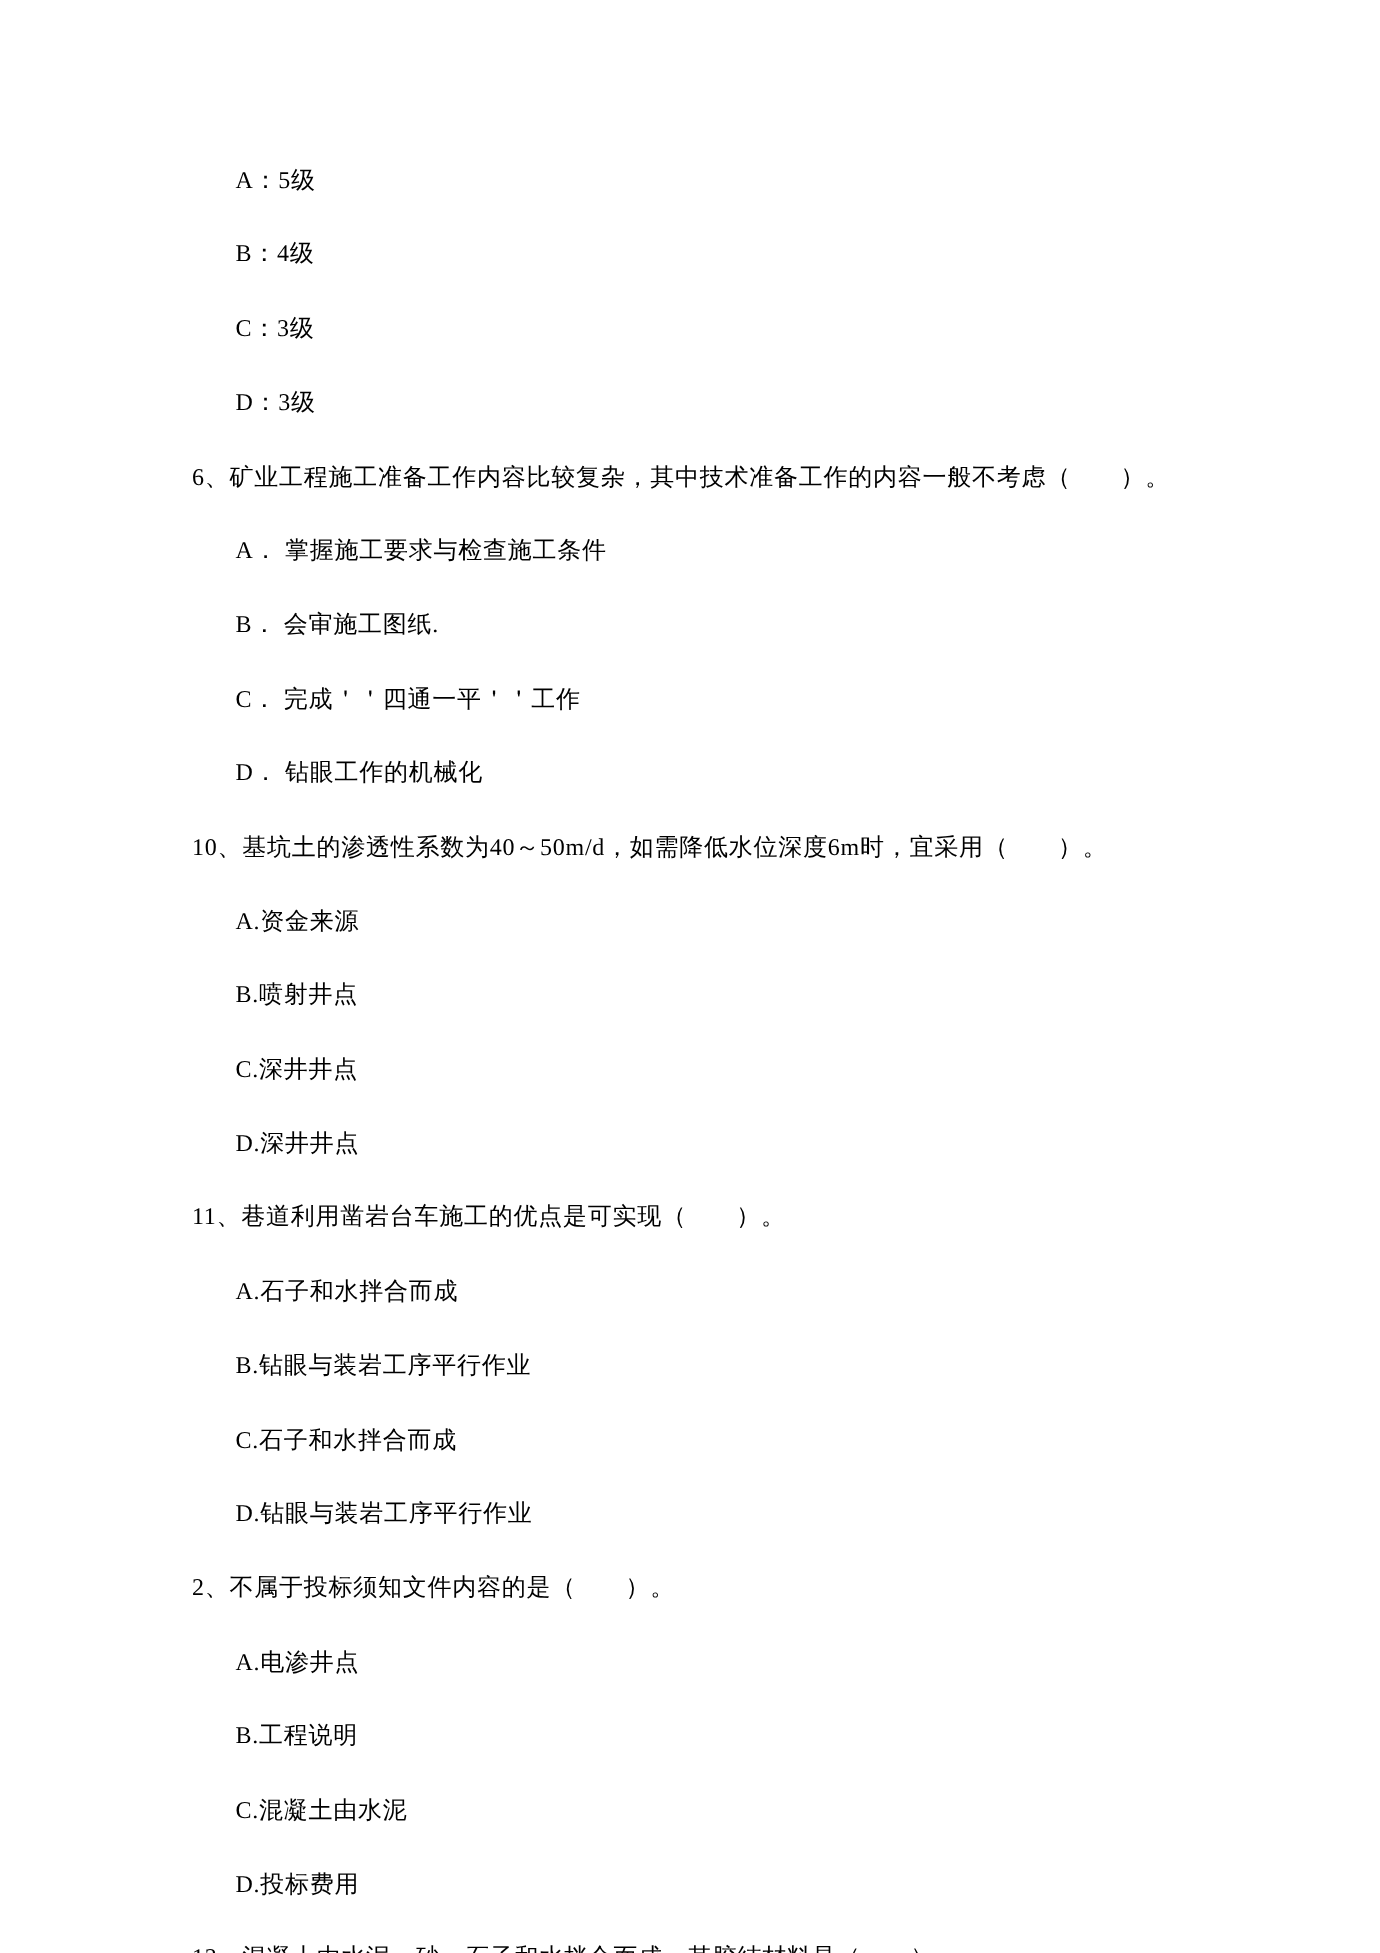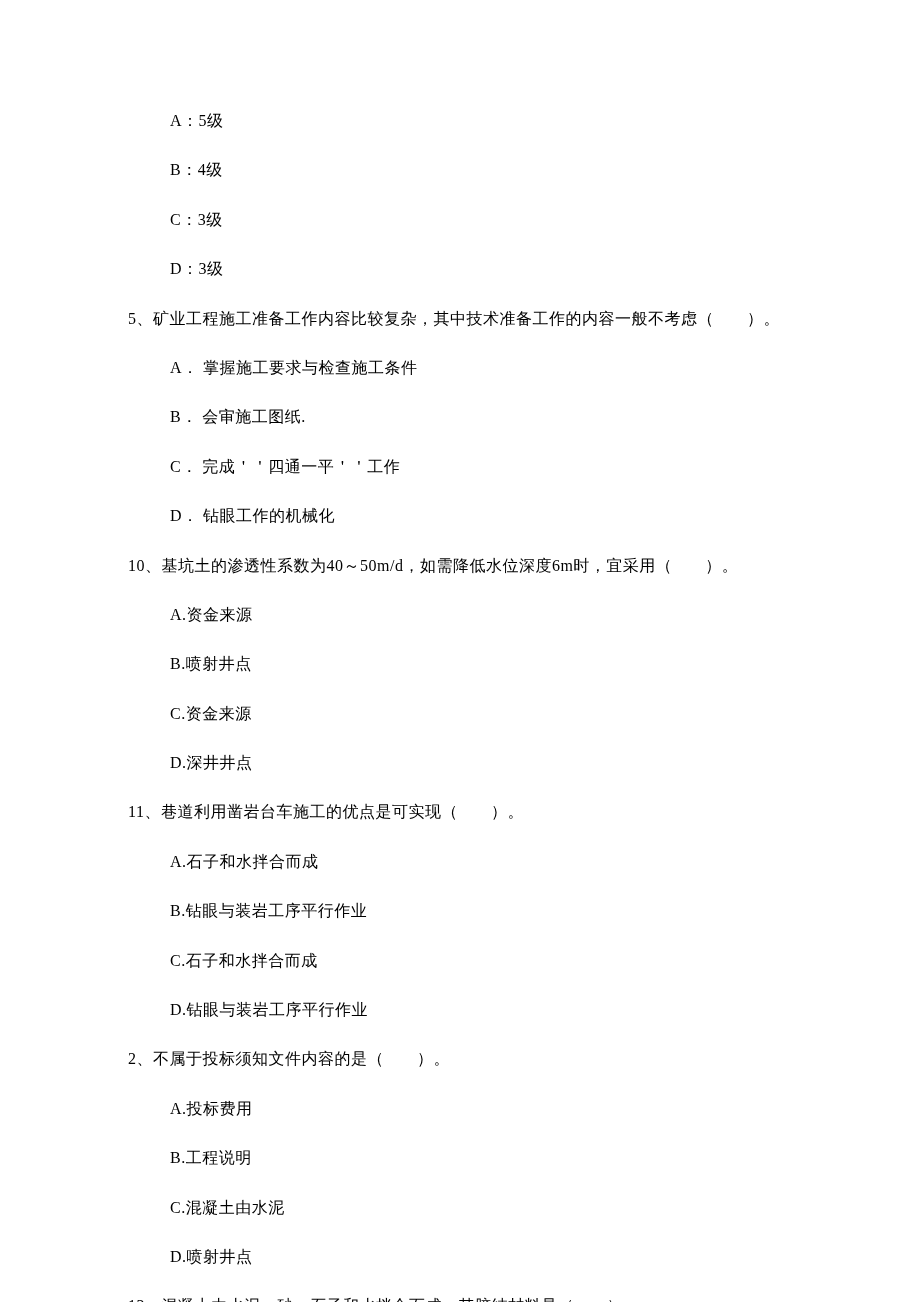--- a/index.html
+++ b/index.html
@@ -13,54 +13,54 @@
     font-size: 16px;
     color: #000000;
     line-height: 1.4;
     padding-top: 110px;
     padding-left: 128px;
     padding-right: 110px;
     padding-bottom: 30px;
     box-sizing: border-box;
   }
   .option {
-    margin-left: 42px;
+    margin-left: 29px;
     margin-bottom: 27px;
     letter-spacing: 0.5px;
   }
   .question {
     margin-bottom: 27px;
     letter-spacing: 0.5px;
   }
 </style>
 </head>
 <body>
 
 <div class="option">A：5级</div>
 <div class="option">B：4级</div>
 <div class="option">C：3级</div>
 <div class="option">D：3级</div>
 
-<div class="question">5、矿业工程施工准备工作内容比较复杂，其中技术准备工作的内容一般不考虑（　　）。</div>
+<div class="question">6、矿业工程施工准备工作内容比较复杂，其中技术准备工作的内容一般不考虑（　　）。</div>
 <div class="option">A． 掌握施工要求与检查施工条件</div>
 <div class="option">B． 会审施工图纸.</div>
 <div class="option">C． 完成＇＇四通一平＇＇工作</div>
 <div class="option">D． 钻眼工作的机械化</div>
 
 <div class="question">10、基坑土的渗透性系数为40～50m/d，如需降低水位深度6m时，宜采用（　　）。</div>
 <div class="option">A.资金来源</div>
 <div class="option">B.喷射井点</div>
-<div class="option">C.资金来源</div>
+<div class="option">C.深井井点</div>
 <div class="option">D.深井井点</div>
 
 <div class="question">11、巷道利用凿岩台车施工的优点是可实现（　　）。</div>
 <div class="option">A.石子和水拌合而成</div>
 <div class="option">B.钻眼与装岩工序平行作业</div>
 <div class="option">C.石子和水拌合而成</div>
 <div class="option">D.钻眼与装岩工序平行作业</div>
 
 <div class="question">2、不属于投标须知文件内容的是（　　）。</div>
-<div class="option">A.投标费用</div>
+<div class="option">A.电渗井点</div>
 <div class="option">B.工程说明</div>
 <div class="option">C.混凝土由水泥</div>
-<div class="option">D.喷射井点</div>
+<div class="option">D.投标费用</div>
 
 <div class="question">13、混凝土由水泥、砂、石子和水拌合而成，其胶结材料是（　　）。</div>
 
 </body></html>

